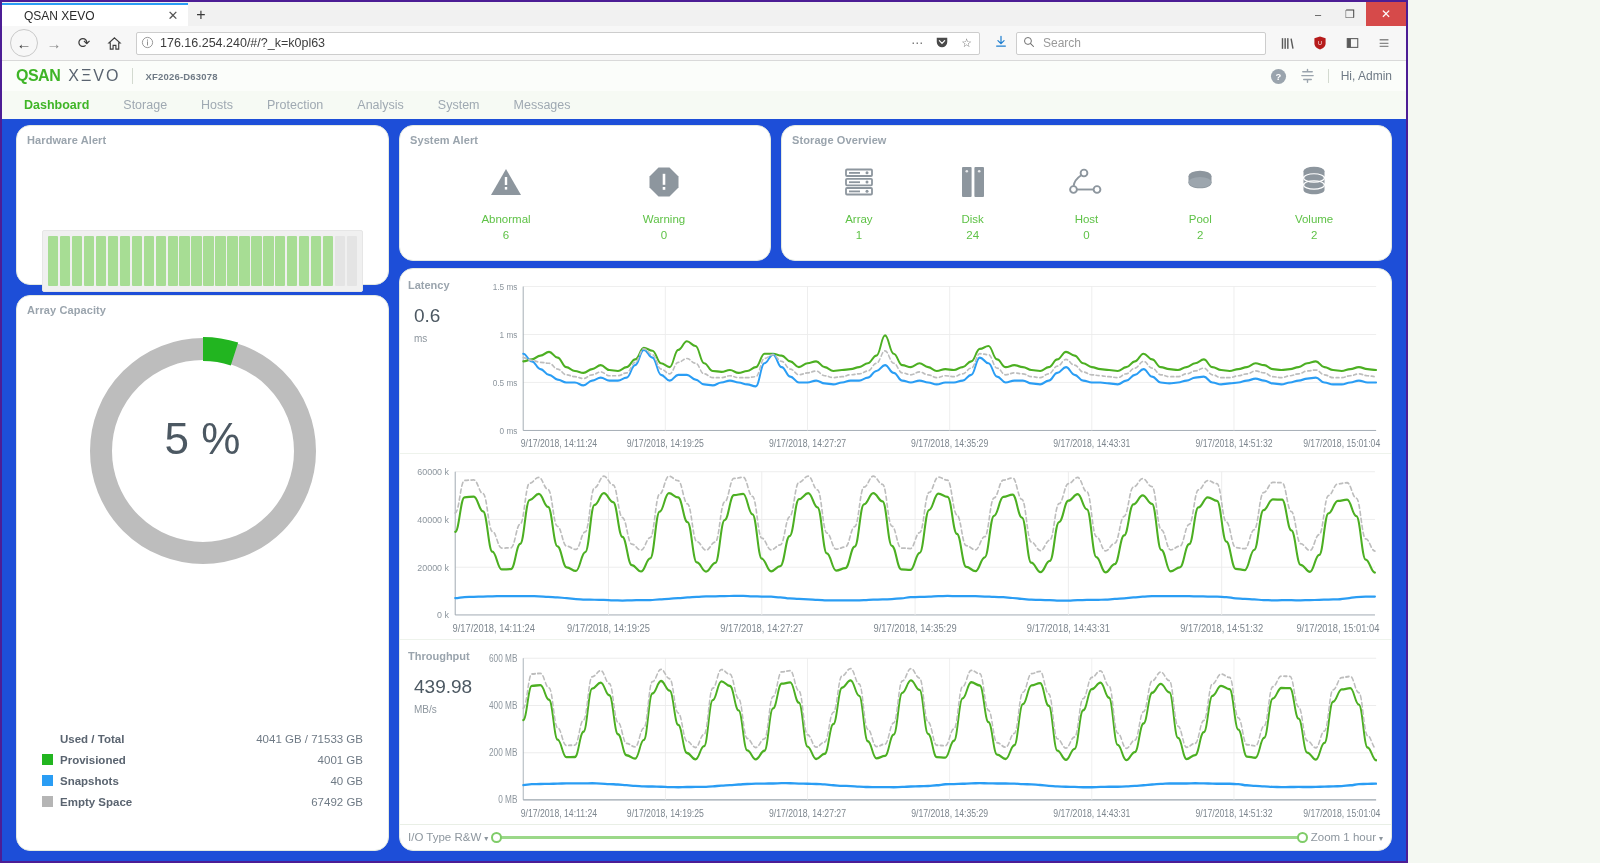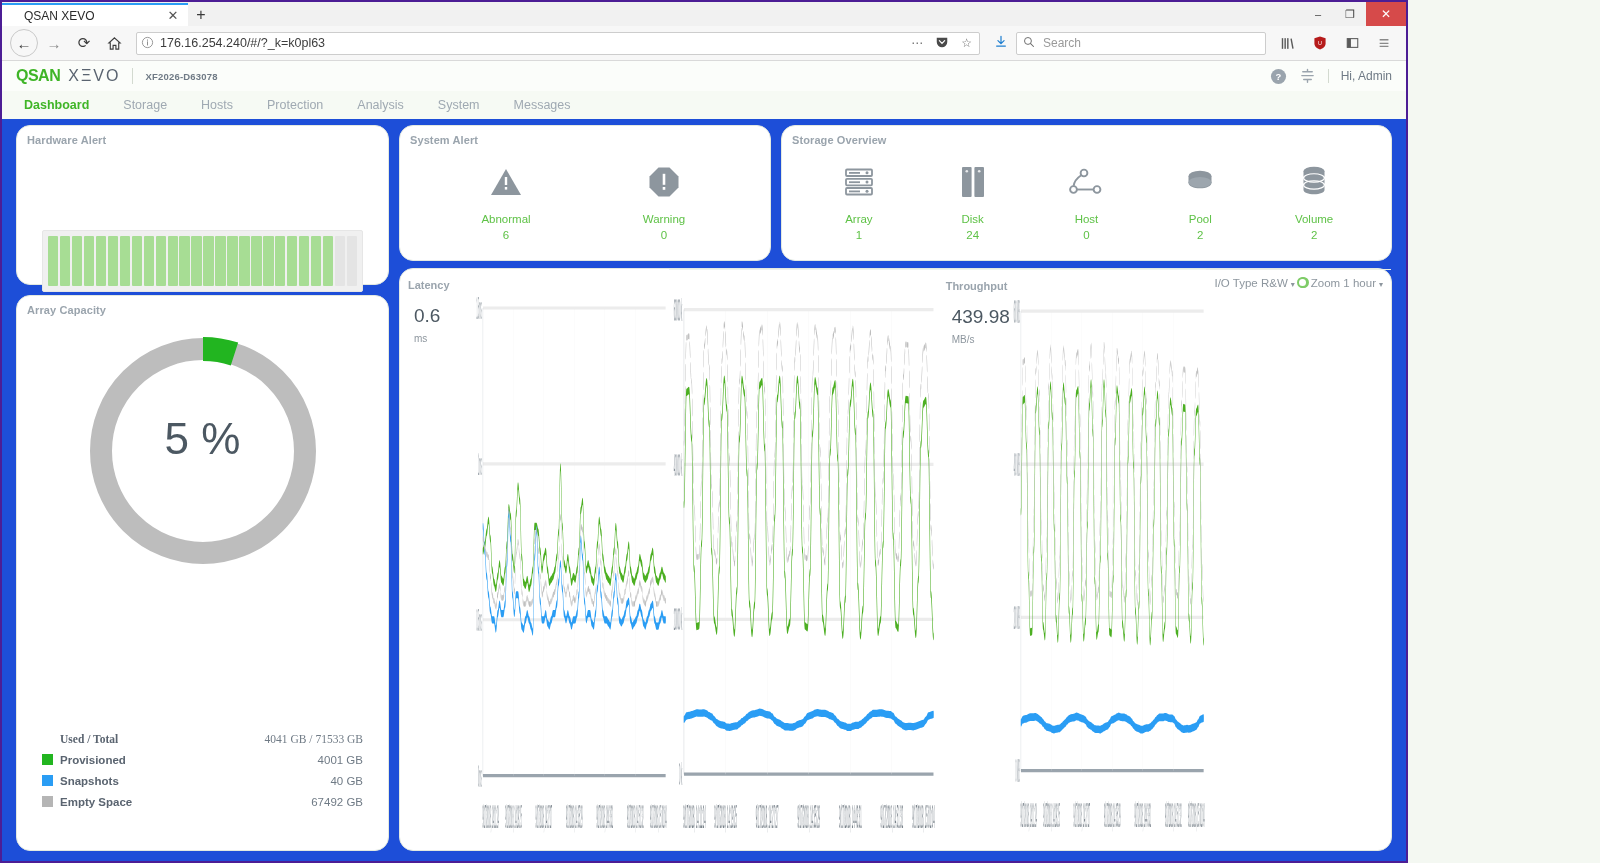--- a/index.html
+++ b/index.html
@@ -97,21 +97,21 @@
   
   #capcard { flex:1; }
   .donut-wrap { display:flex; justify-content:center; margin-top:10px; }
   .donut-center { position:absolute; left:0; right:0; text-align:center; top:118px;
                   font-size:44px; color:#4c5862; }
   .legend { position:absolute; left:25px; right:25px; bottom:38px; }
   .lrow { display:flex; align-items:center; height:21px; font-size:11.5px; }
   .lswatch { width:11px; height:11px; margin-right:7px; flex:none; }
   .lname { color:#5a6470; font-weight:bold; }
   .lval { margin-left:auto; color:#6f7a85; }
-  .lrow.total { padding-left:18px;font-family:Liberation Serif, serif; }
+  .lrow.total { padding-left:18px; }
   .lrow.total .lname { color:#5a6470; }
 
   
   .toprow { display:flex; gap:10px; height:136px; }
   #sysalert { width:372px; }
   #storeover { flex:1; }
   .iconrow { display:flex; justify-content:space-around; padding:14px 20px 0 20px; }
   .istat { display:flex; flex-direction:column; align-items:center; width:92px;
            cursor:pointer; }
   .istat .glyph { height:44px; display:flex; align-items:center;
@@ -442,21 +442,21 @@
                       </g>
                     </svg>
                   </span>
                   <span class="ilabel">Volume</span>
                   <span class="ival">2</span>
                 </div>
               </div>
           </div>
         </div>
 
-        <div class="card" style="flex:1; display:flex; ">
+        <div class="card" style="flex:1; display:flex; flex-direction:column;">
           <div class="perf">
             <div class="perf-left">
               <div class="perf-name">Latency</div>
               <div class="perf-val">0.6</div>
               <div class="perf-unit">ms</div>
             </div>
             <div class="perf-chart" id="chart-0">
                 <svg viewBox="0 0 1113 185" preserveAspectRatio="none">
                   <line x1="62" y1="161" x2="1095" y2="161" stroke="#9aa4ad" stroke-width="1"></line>
                   <text class="tick" x="55" y="164.5" text-anchor="end">0 ms</text>

